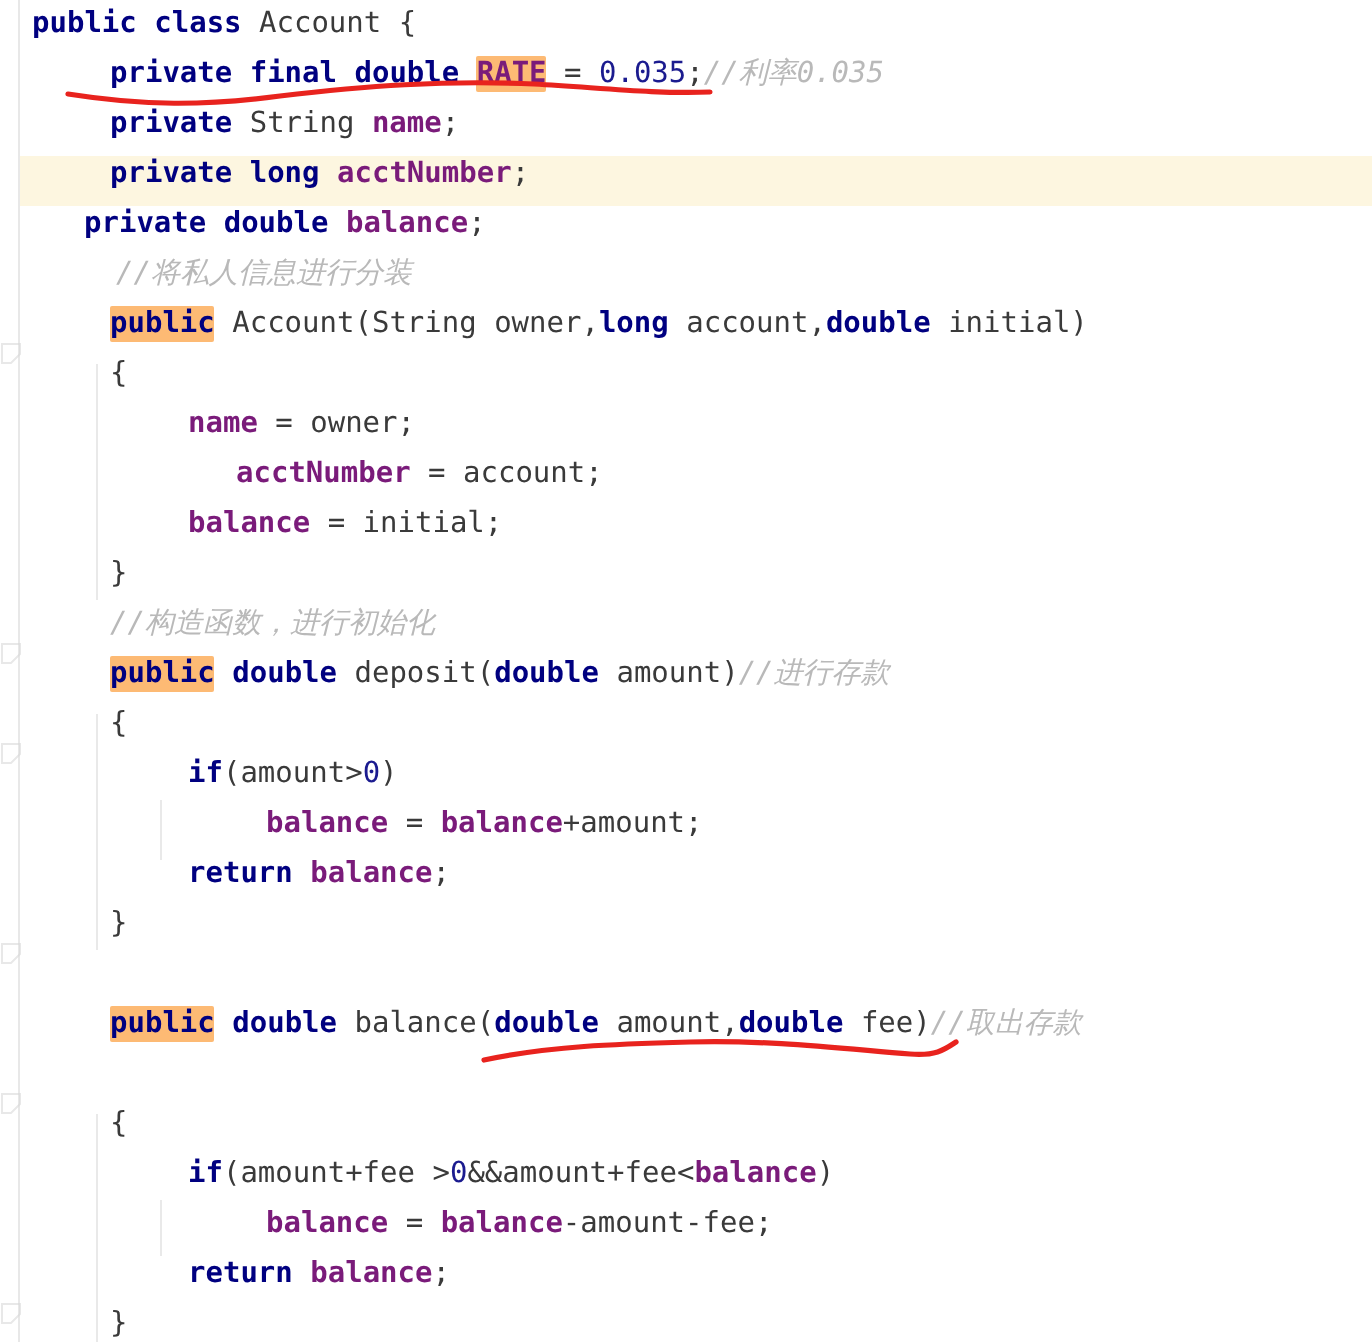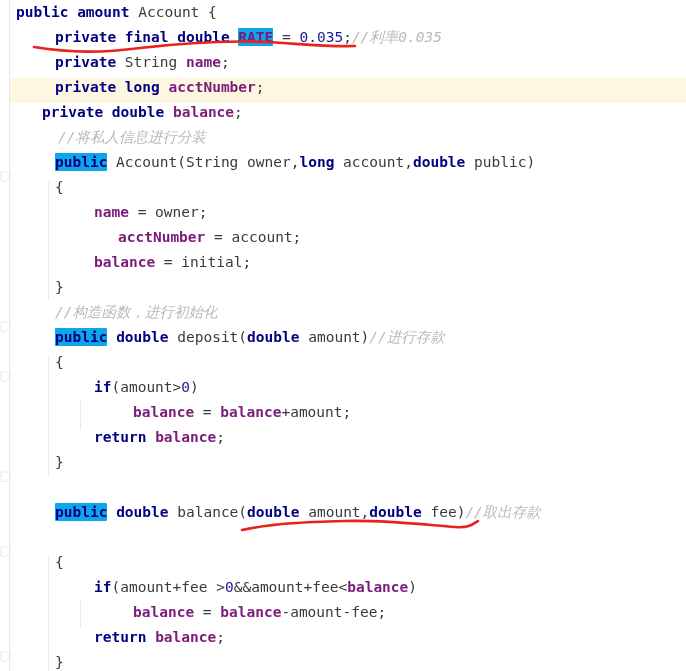--- a/index.html
+++ b/index.html
@@ -85,21 +85,21 @@
   .num  { color: #1b1b8f; font-weight: normal; }
   .cmt  { color: #b9b9b9; font-style: italic; font-weight: normal; }
   .cmt-cn {
     color: #b9b9b9;
     font-style: italic;
     font-family: "DejaVu Sans", "Liberation Sans", sans-serif;
   }
 
   
   .occ {
-    background: #0ea5e9;
+    background: #fdba74;
     border-radius: 1px;
     padding: 1px 0;
   }
 
   
   .annot {
     position: absolute;
     z-index: 6;
     pointer-events: none;
   }
@@ -150,27 +150,27 @@
         </svg>
       </div>
       <div class="fold-marker" style="top: 650px;">
         <svg width="14" height="14" viewBox="0 0 14 14">
           <path d="M1,2 L10,2 L10,7 L5.5,11.5 L1,11.5 Z" fill="none" stroke="#d6d6d6" stroke-width="1"></path>
         </svg>
       </div>
     </div>
 
   <div class="code" id="code-layer">
-      <div class="ln" style="padding-left: 16px;"><span class="kw">public</span><span class="pln"> </span><span class="kw">amount</span><span class="pln"> Account {</span></div>
+      <div class="ln" style="padding-left: 16px;"><span class="kw">public</span><span class="pln"> </span><span class="kw">class</span><span class="pln"> Account {</span></div>
       <div class="ln" style="padding-left: 55px;"><span class="kw">private</span><span class="pln"> </span><span class="kw">final</span><span class="pln"> </span><span class="kw">double</span><span class="pln"> </span><span class="fld occ">RATE</span><span class="pln"> = </span><span class="num">0.035</span><span class="pln">;</span><span class="cmt">//</span><span class="cmt-cn">利率</span><span class="cmt">0.035</span></div>
       <div class="ln" style="padding-left: 55px;"><span class="kw">private</span><span class="pln"> String </span><span class="fld">name</span><span class="pln">;</span></div>
       <div class="ln" style="padding-left: 55px;"><span class="kw">private</span><span class="pln"> </span><span class="kw">long</span><span class="pln"> </span><span class="fld">acctNumber</span><span class="pln">;</span></div>
       <div class="ln" style="padding-left: 42px;"><span class="kw">private</span><span class="pln"> </span><span class="kw">double</span><span class="pln"> </span><span class="fld">balance</span><span class="pln">;</span></div>
       <div class="ln" style="padding-left: 58px;"><span class="cmt">//</span><span class="cmt-cn">将私人信息进行分装</span></div>
-      <div class="ln" style="padding-left: 55px;"><span class="kw occ">public</span><span class="pln"> Account(String owner,</span><span class="kw">long</span><span class="pln"> account,</span><span class="kw">double</span><span class="pln"> public)</span></div>
+      <div class="ln" style="padding-left: 55px;"><span class="kw occ">public</span><span class="pln"> Account(String owner,</span><span class="kw">long</span><span class="pln"> account,</span><span class="kw">double</span><span class="pln"> initial)</span></div>
       <div class="ln" style="padding-left: 55px;"><span class="pln">{</span></div>
       <div class="ln" style="padding-left: 94px;"><span class="fld">name</span><span class="pln"> = owner;</span></div>
       <div class="ln" style="padding-left: 94px; margin-left: 24px;"><span class="fld">acctNumber</span><span class="pln"> = account;</span></div>
       <div class="ln" style="padding-left: 94px;"><span class="fld">balance</span><span class="pln"> = initial;</span></div>
       <div class="ln" style="padding-left: 55px;"><span class="pln">}</span></div>
       <div class="ln" style="padding-left: 55px;"><span class="cmt">//</span><span class="cmt-cn">构造函数，进行初始化</span></div>
       <div class="ln" style="padding-left: 55px;"><span class="kw occ">public</span><span class="pln"> </span><span class="kw">double</span><span class="pln"> deposit(</span><span class="kw">double</span><span class="pln"> amount)</span><span class="cmt">//</span><span class="cmt-cn">进行存款</span></div>
       <div class="ln" style="padding-left: 55px;"><span class="pln">{</span></div>
       <div class="ln" style="padding-left: 94px;"><span class="kw">if</span><span class="pln">(amount&gt;</span><span class="num">0</span><span class="pln">)</span></div>
       <div class="ln" style="padding-left: 133px;"><span class="fld">balance</span><span class="pln"> = </span><span class="fld">balance</span><span class="pln">+amount;</span></div>

